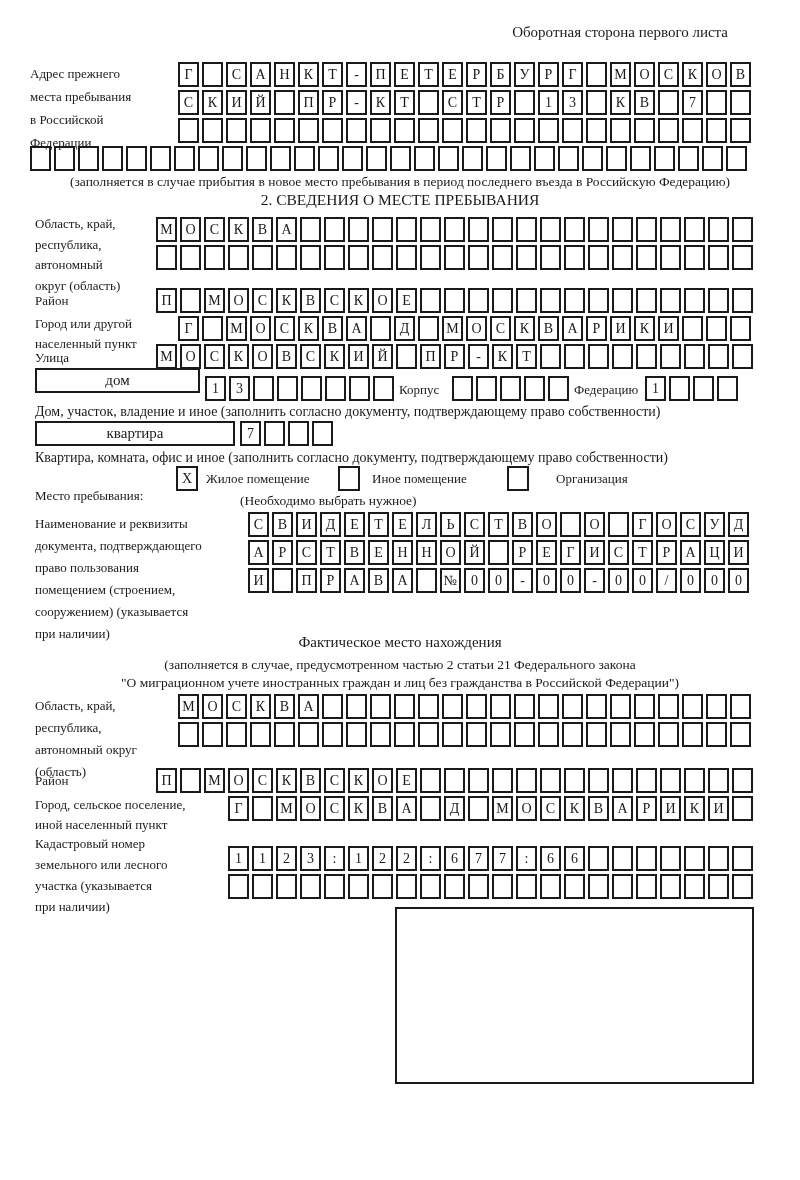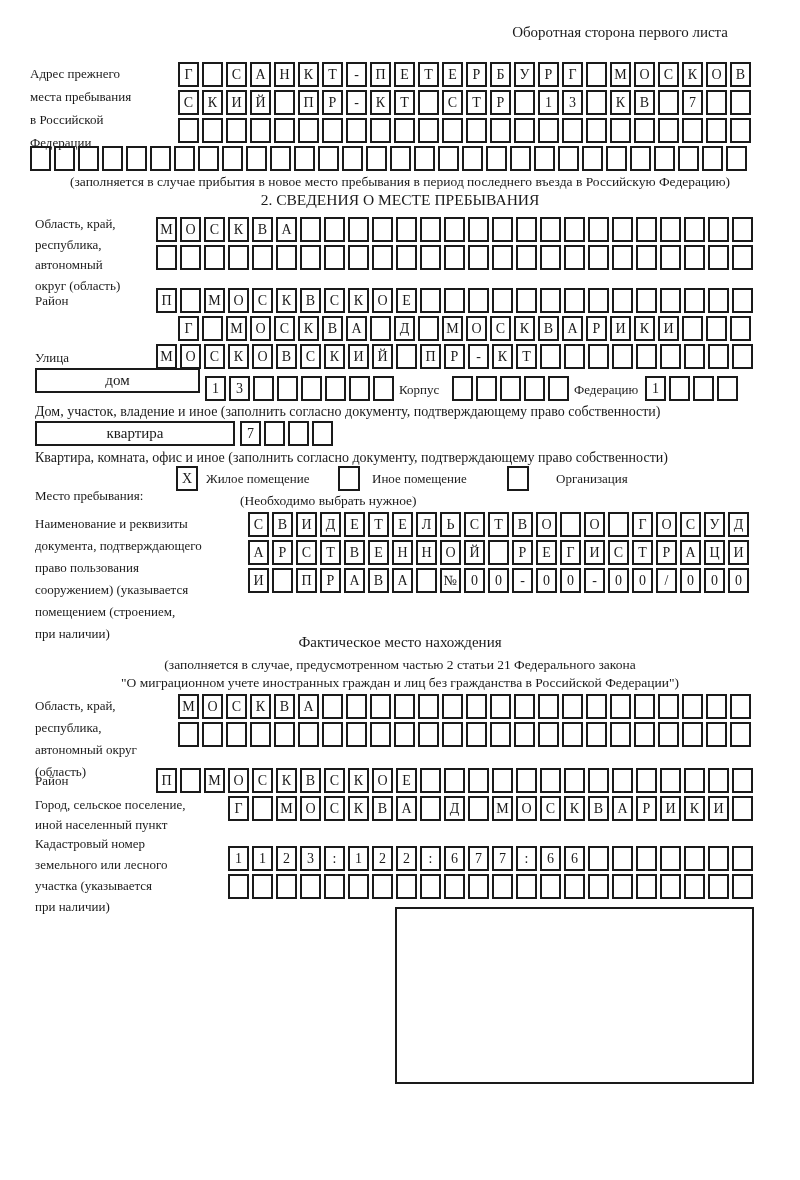--- a/index.html
+++ b/index.html
@@ -232,20 +232,24 @@
       <span class="cell"></span>
       <span class="cell"></span>
       <span class="cell"></span>
       <span class="cell"></span>
       <span class="cell"></span>
       <span class="cell"></span>
       <span class="cell"></span>
       <span class="cell"></span>
     </div>
 
+  <div class="label lines" style="left:35px;top:314px;line-height:20px;">
+      <div>Город или другой</div>
+      <div>населенный пункт</div>
+    </div>
   <div class="cellrow" style="left:178px;top:316px;">
       <span class="cell">Г</span>
       <span class="cell"></span>
       <span class="cell">М</span>
       <span class="cell">О</span>
       <span class="cell">С</span>
       <span class="cell">К</span>
       <span class="cell">В</span>
       <span class="cell">А</span>
       <span class="cell"></span>
@@ -338,22 +342,22 @@
   <div class="cbox" style="left:338px;top:466px;"></div>
   <div class="label" style="left:372px;top:468px;">Иное помещение</div>
   <div class="cbox" style="left:507px;top:466px;"></div>
   <div class="label" style="left:556px;top:468px;">Организация</div>
   <div class="note" style="left:240px;top:493px;width:200px;">(Необходимо выбрать нужное)</div>
 
   <div class="label lines" style="left:35px;top:513px;line-height:22px;">
       <div>Наименование и реквизиты</div>
       <div>документа, подтверждающего</div>
       <div>право пользования</div>
+      <div>помещением (строением,</div>
       <div>сооружением) (указывается</div>
-      <div>помещением (строением,</div>
       <div>при наличии)</div>
     </div>
   <div class="cellrow" style="left:248px;top:512px;">
       <span class="cell">С</span>
       <span class="cell">В</span>
       <span class="cell">И</span>
       <span class="cell">Д</span>
       <span class="cell">Е</span>
       <span class="cell">Т</span>
       <span class="cell">Е</span>

